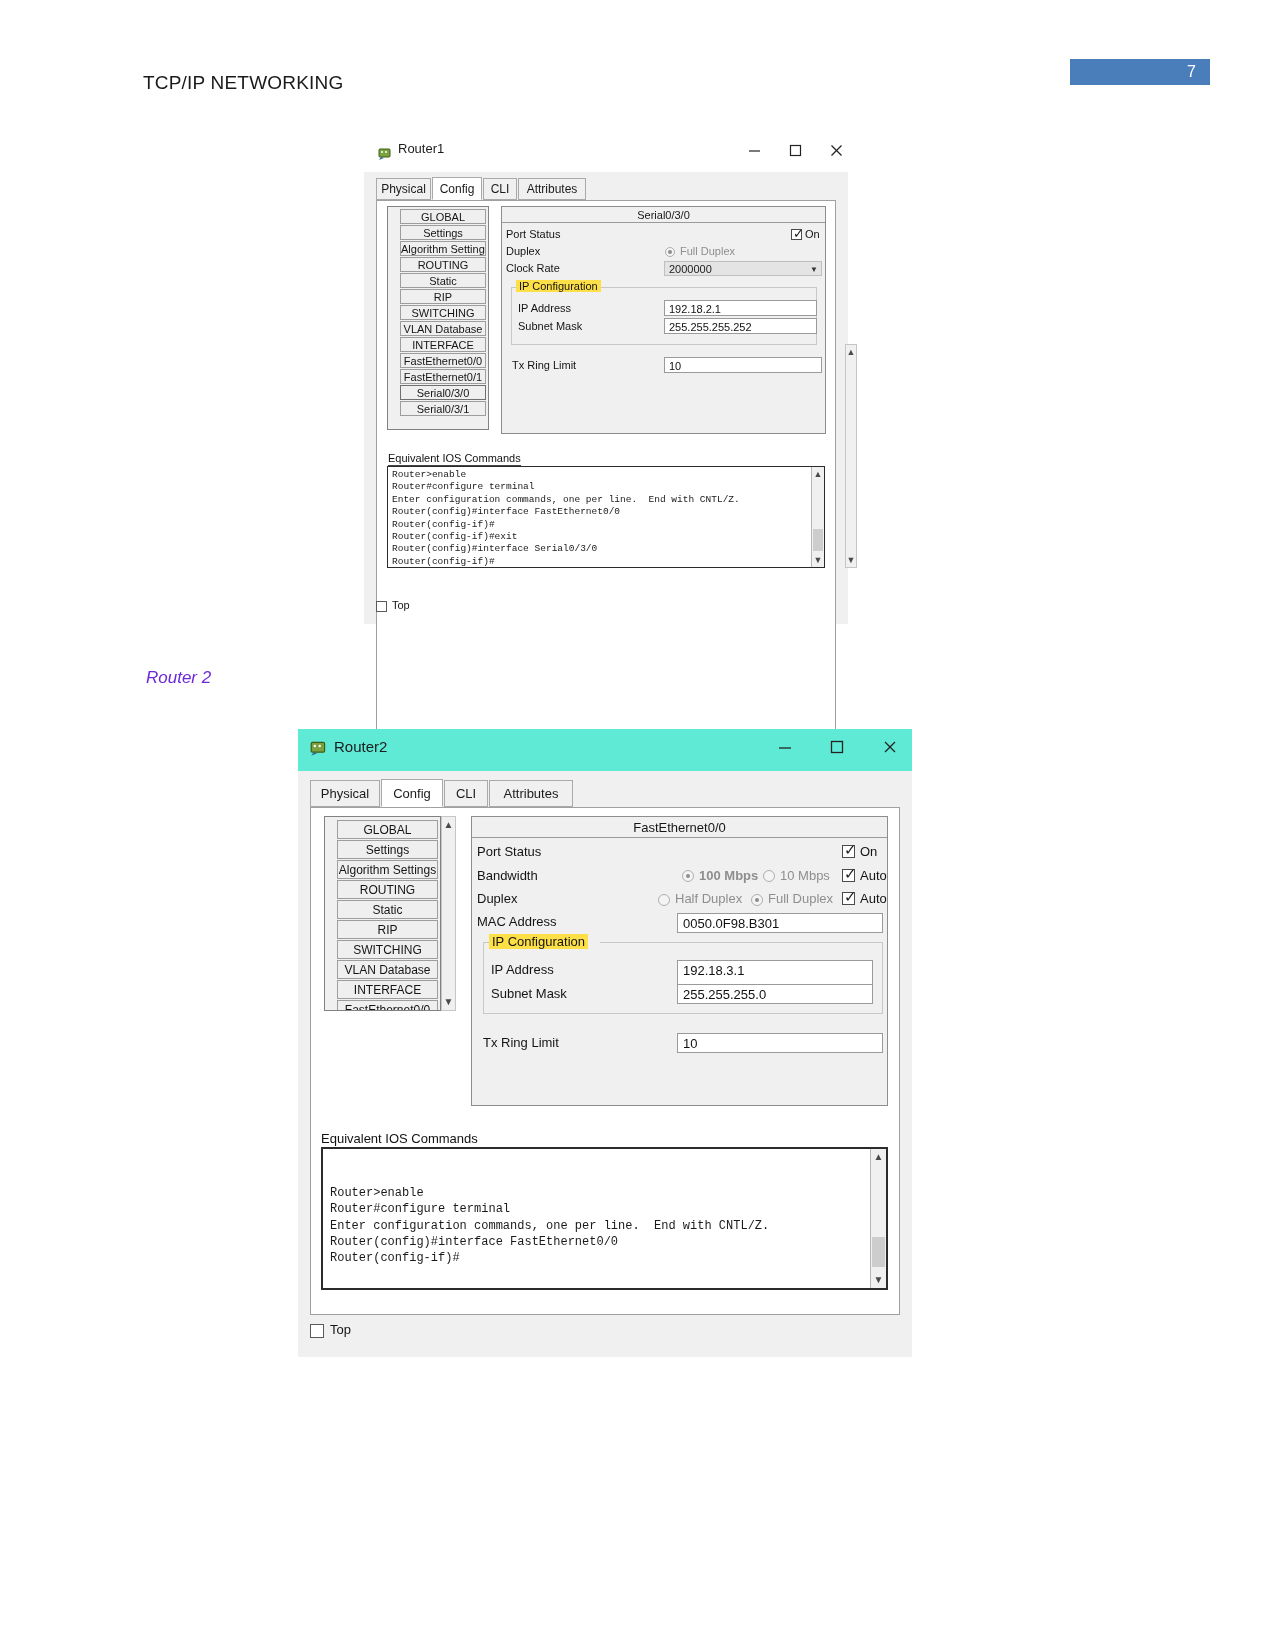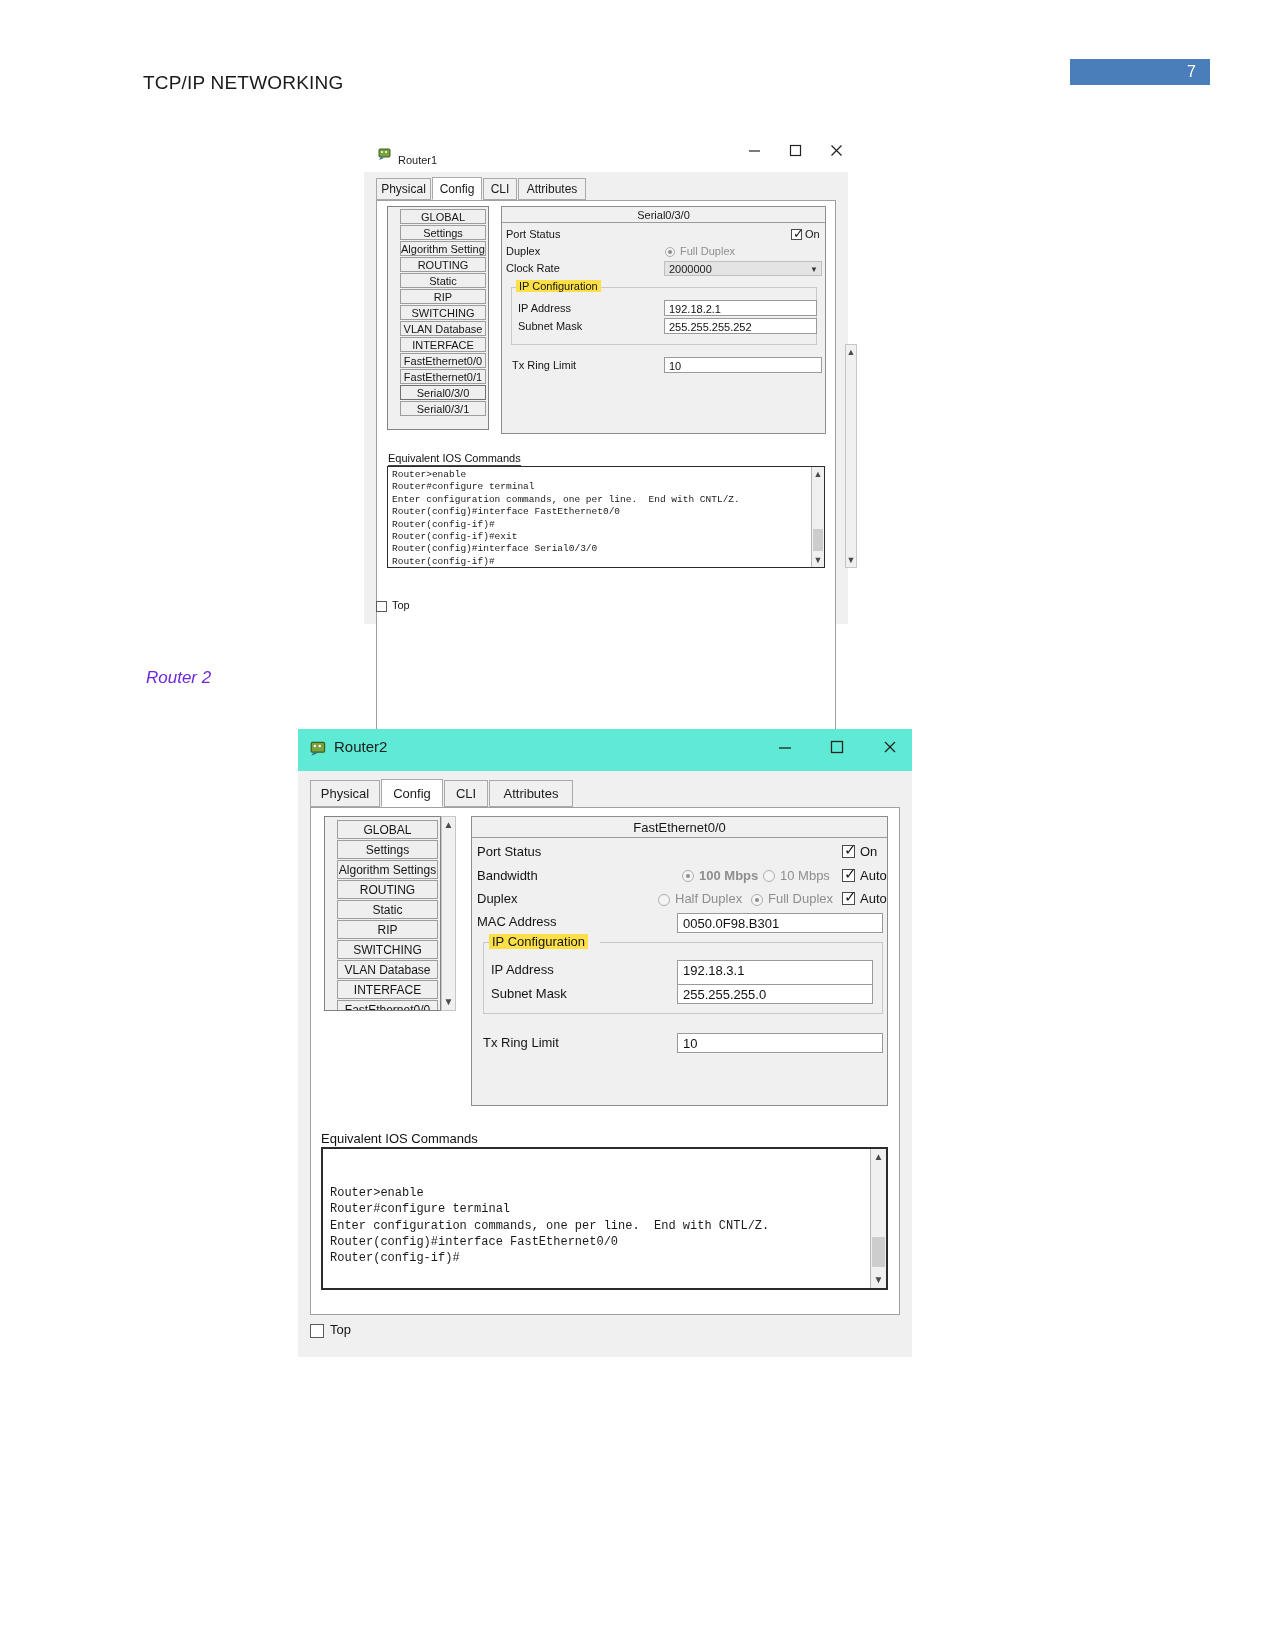--- a/index.html
+++ b/index.html
@@ -63,22 +63,22 @@
   }
   .pt-app-icon {
     position: absolute;
     left: 14px;
     top: 9px;
     width: 14px;
     height: 14px;
   }
   .pt-title-text {
     position: absolute;
-    top: 16px;
-    font-size: 11px;
+    top: 3px;
+    font-size: 13px;
     color: #1c1c1c;
     white-space: nowrap;
   }
   .pt-winbtn {
     position: absolute;
     top: 6px;
     width: 26px;
     height: 22px;
     color: #222;
     font-size: 13px;

